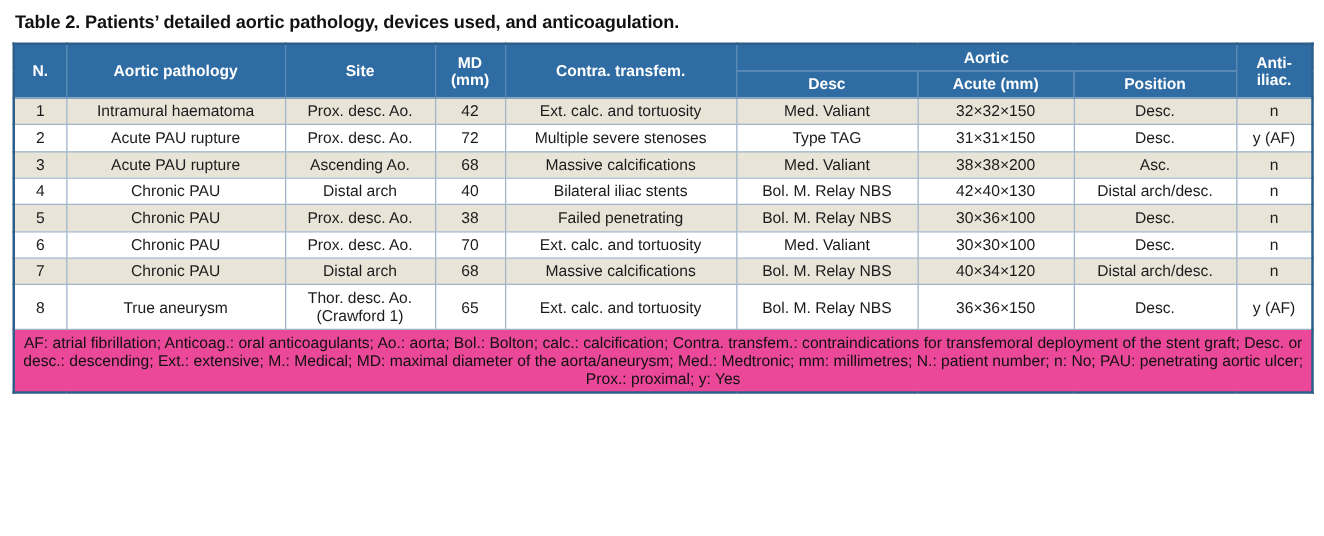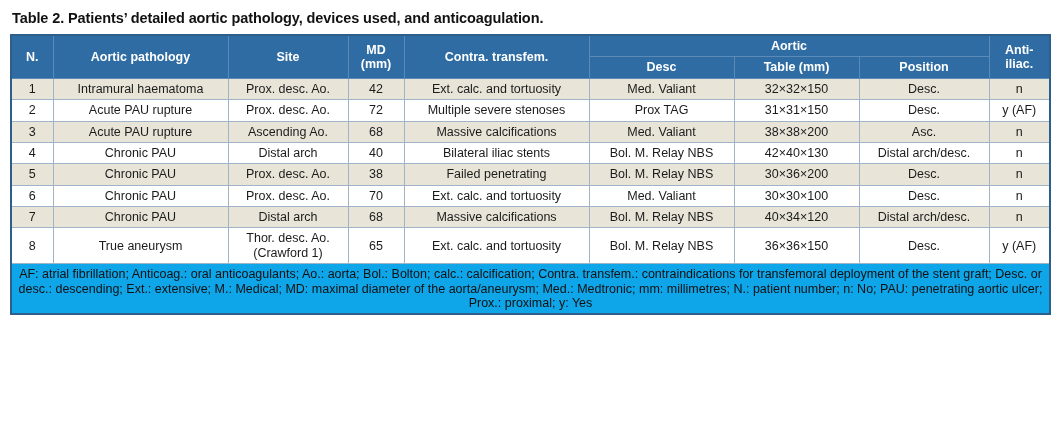--- a/index.html
+++ b/index.html
@@ -54,21 +54,21 @@
   tbody tr.odd td {
     background: #e8e5d8;
   }
   tbody tr.even td {
     background: #ffffff;
   }
   tbody td.num {
     font-weight: normal;
   }
   tfoot td {
-    background: #0ea5e9;
+    background: #ec4899;
     text-align: left;
     font-size: 12.3px;
     line-height: 1.35;
     padding: 6px 8px 7px 8px;
     color: #111111;
     border: 1px solid #9fb4c7;
   }
   .two-line { line-height: 1.1; }
 </style>
 </head>
@@ -101,21 +101,21 @@
         </th>
         <th rowspan="2" class="outer">Contra. transfem.</th>
         <th colspan="3" class="outer">Aortic</th>
         <th rowspan="2" class="outer two-line">
           <span>Anti-</span><br>
           <span>iliac.</span>
         </th>
       </tr>
       <tr>
         <th class="outer">Desc</th>
-        <th class="outer">Table (mm)</th>
+        <th class="outer">Acute (mm)</th>
         <th class="outer">Position</th>
       </tr>
     </thead>
     <tbody>
       <tr class="odd">
         <td class="num">1</td>
         <td>Intramural haematoma</td>
         <td>Prox. desc. Ao.</td>
         <td>42</td>
         <td>Ext. calc. and tortuosity</td>
@@ -123,21 +123,21 @@
         <td>32×32×150</td>
         <td>Desc.</td>
         <td>n</td>
       </tr>
       <tr class="even">
         <td class="num">2</td>
         <td>Acute PAU rupture</td>
         <td>Prox. desc. Ao.</td>
         <td>72</td>
         <td>Multiple severe stenoses</td>
-        <td>Prox TAG</td>
+        <td>Type TAG</td>
         <td>31×31×150</td>
         <td>Desc.</td>
         <td>y (AF)</td>
       </tr>
       <tr class="odd">
         <td class="num">3</td>
         <td>Acute PAU rupture</td>
         <td>Ascending Ao.</td>
         <td>68</td>
         <td>Massive calcifications</td>
@@ -157,21 +157,21 @@
         <td>Distal arch/desc.</td>
         <td>n</td>
       </tr>
       <tr class="odd">
         <td class="num">5</td>
         <td>Chronic PAU</td>
         <td>Prox. desc. Ao.</td>
         <td>38</td>
         <td>Failed penetrating</td>
         <td>Bol. M. Relay NBS</td>
-        <td>30×36×200</td>
+        <td>30×36×100</td>
         <td>Desc.</td>
         <td>n</td>
       </tr>
       <tr class="even">
         <td class="num">6</td>
         <td>Chronic PAU</td>
         <td>Prox. desc. Ao.</td>
         <td>70</td>
         <td>Ext. calc. and tortuosity</td>
         <td>Med. Valiant</td>

